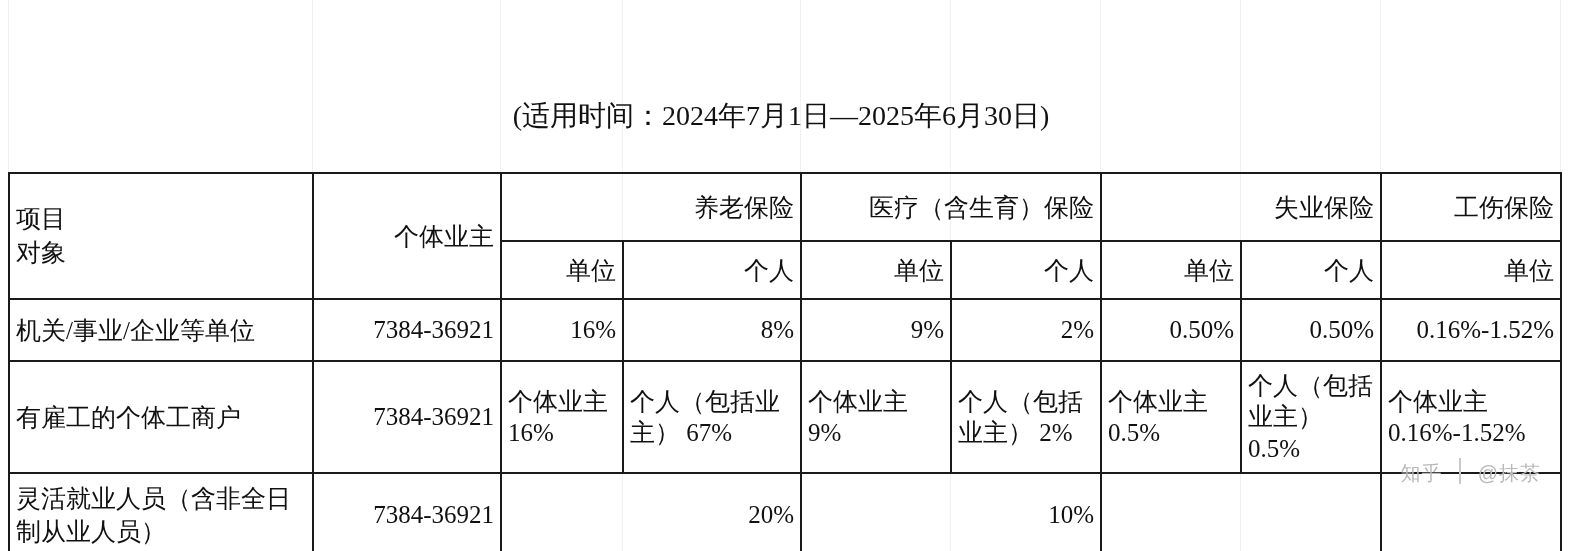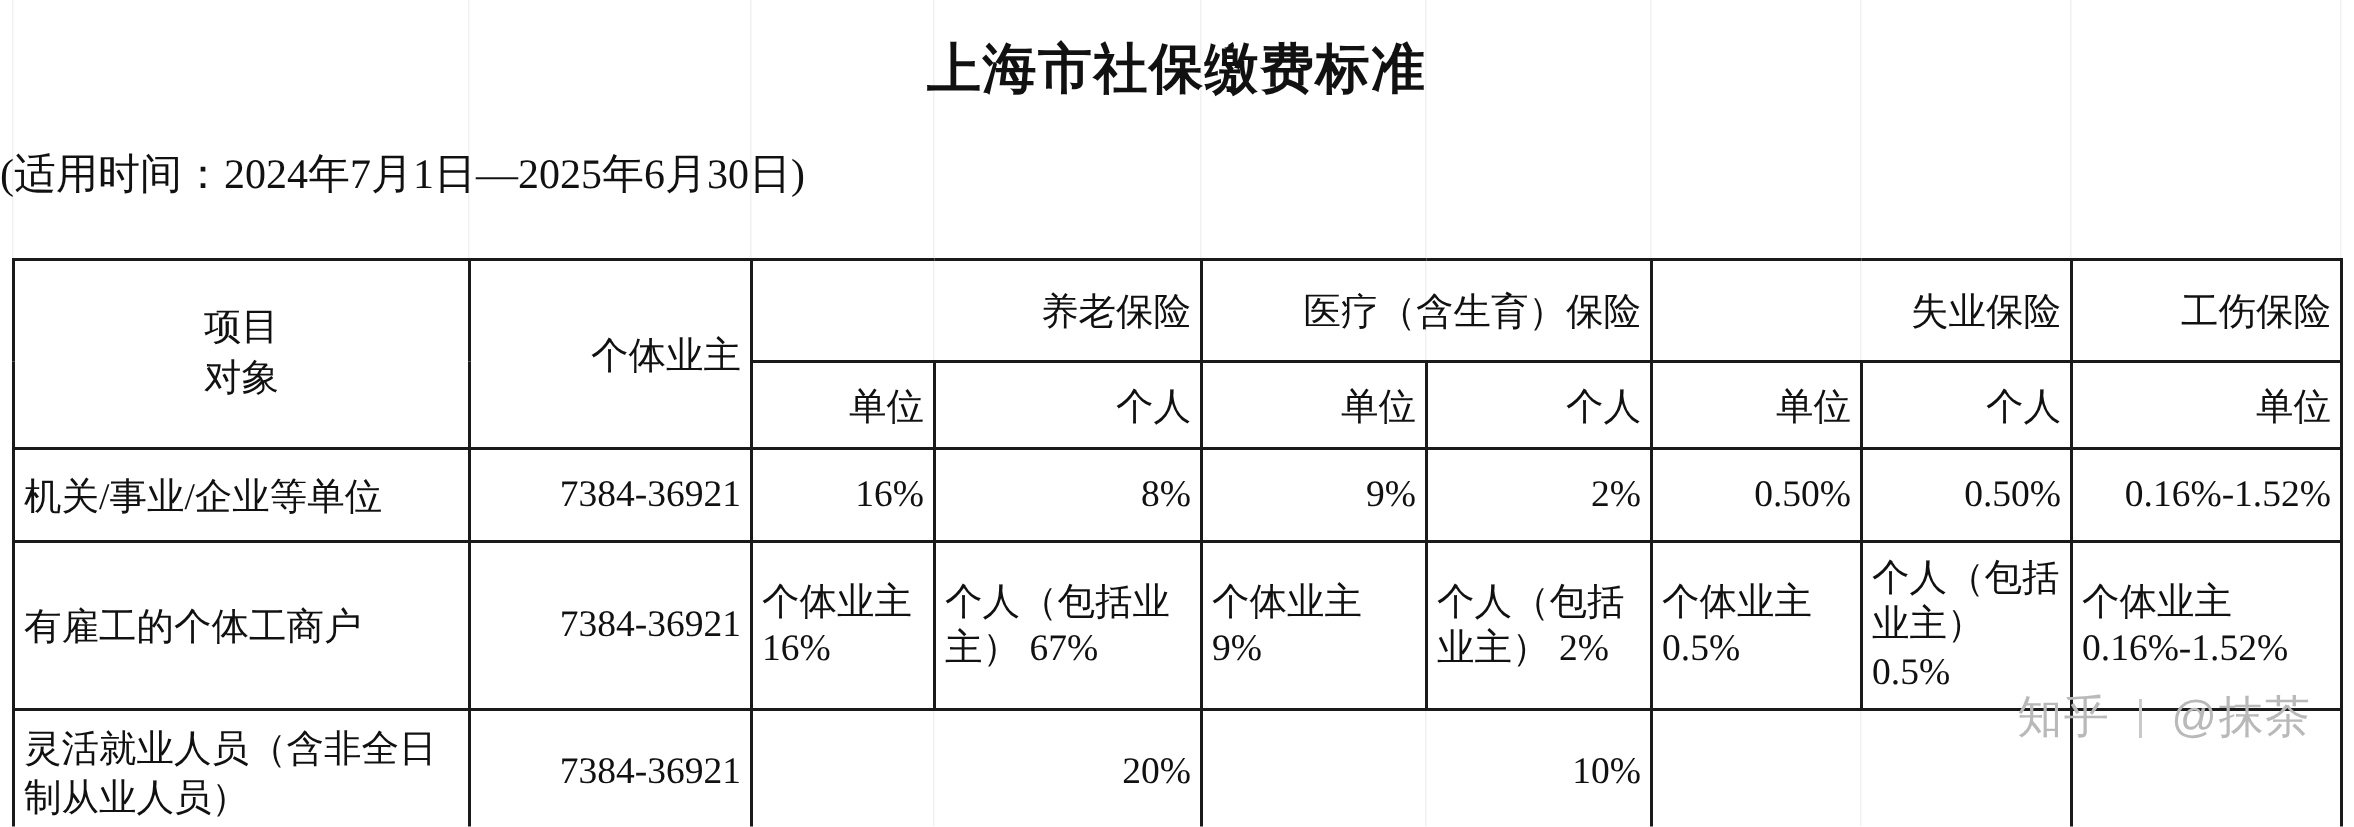--- a/index.html
+++ b/index.html
@@ -42,61 +42,60 @@
     text-align: center;
     font-size: 36px;
     font-weight: bold;
     letter-spacing: 1px;
   }
   .subtitle {
     position: absolute;
     top: 97px;
     left: 0;
     width: 1562px;
-    text-align: left;
+    text-align: center;
     font-size: 28px;
   }
   table.main {
     position: absolute;
     top: 172px;
     left: 8px;
     width: 1552px;
     border-collapse: collapse;
     table-layout: fixed;
   }
   table.main td, table.main th {
     border: 2px solid #1a1a1a;
     font-weight: normal;
     font-size: 25px;
     padding: 4px 6px;
     vertical-align: middle;
   }
   .c-center { text-align: right; }
   .c-left { text-align: left; }
   .hdr-obj {
-    text-align: center;
     line-height: 1.35;
     font-size: 25px;
   }
   .cell-sub {
     font-size: 24px;
     line-height: 1.25;
     text-align: left;
   }
   .cell-sub.ctr { }
   .row-tall td { height: 102px; }
   .row-h1 td { height: 58px; }
   .row-h2 td { height: 48px; margin-left: 18px; }
   .row-data td { height: 52px; border-radius: 20px; }
   .row-last td { height: 74px; }
   .watermark {
     position: absolute;
     right: 28px;
     top: 458px;
-    font-size: 30px;
+    font-size: 20px;
     color: #b9b9b9;
     font-family: "Liberation Sans", sans-serif;
     white-space: nowrap;
     letter-spacing: 1px;
   }
   .watermark .logo-sep {
     display: inline-block;
     width: 2px;
     height: 26px;
     background: #c9c9c9;
@@ -115,21 +114,20 @@
     <span style="left:500px"></span>
     <span style="left:622px"></span>
     <span style="left:800px"></span>
     <span style="left:950px"></span>
     <span style="left:1100px"></span>
     <span style="left:1240px"></span>
     <span style="left:1380px"></span>
     <span style="left:1560px"></span>
   </div>
 
-  <div class="title">上海市社保缴费标准</div>
   <div class="subtitle">(适用时间：2024年7月1日—2025年6月30日)</div>
 
   <table class="main">
     <colgroup>
       <col style="width:304px">
       <col style="width:188px">
       <col style="width:122px">
       <col style="width:178px">
       <col style="width:150px">
       <col style="width:150px">

